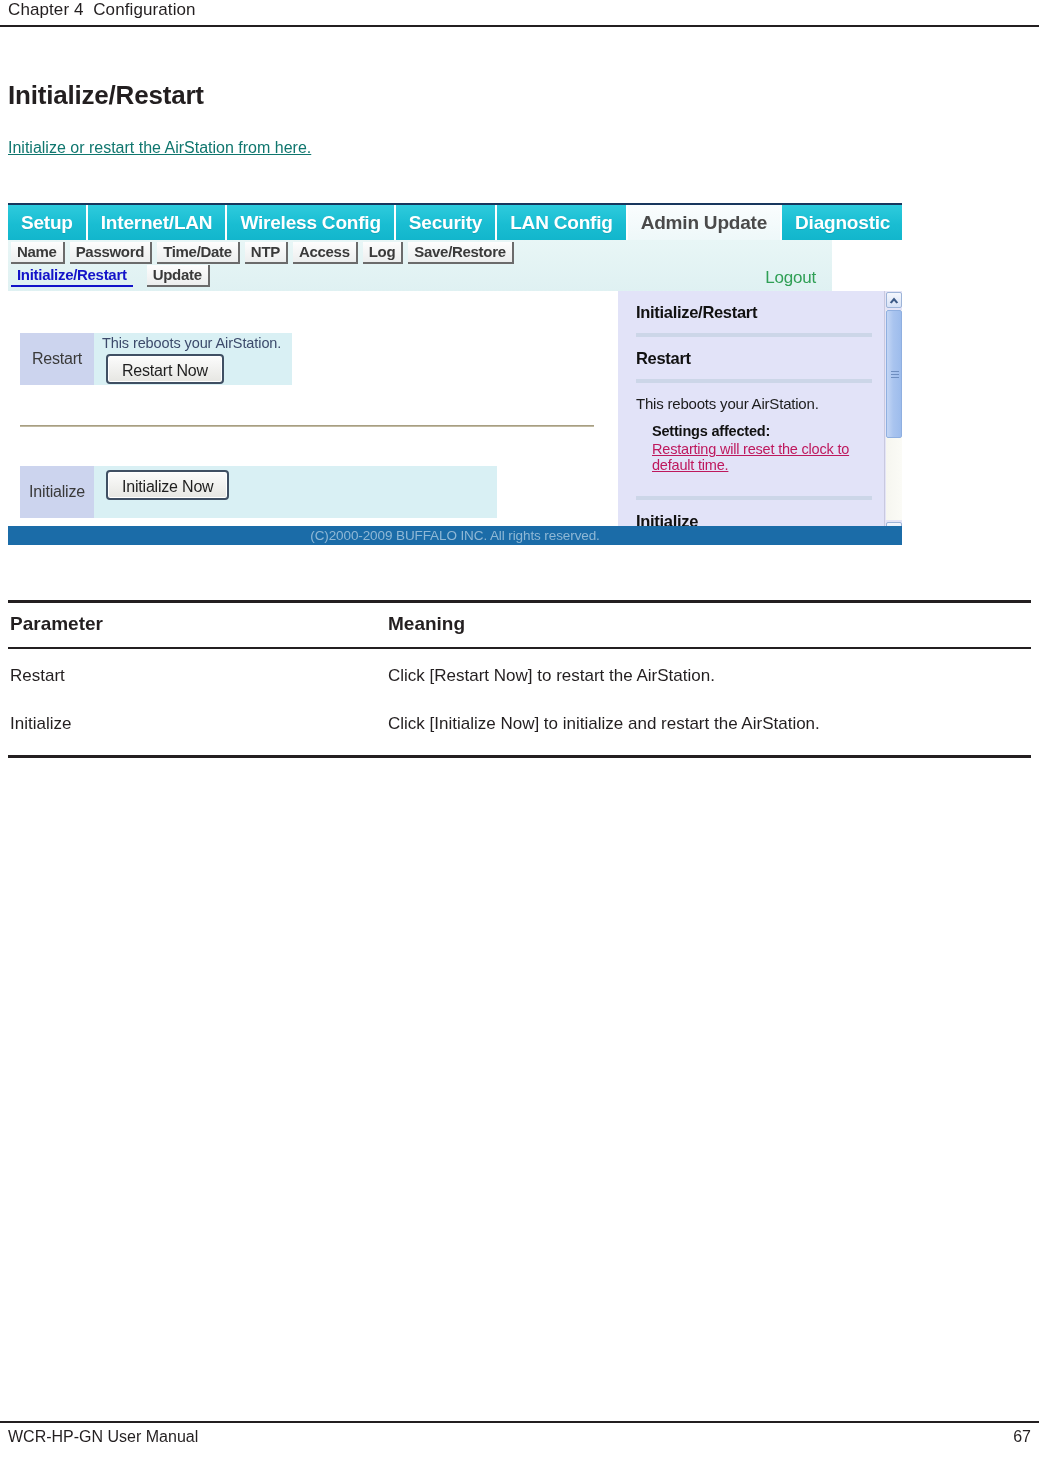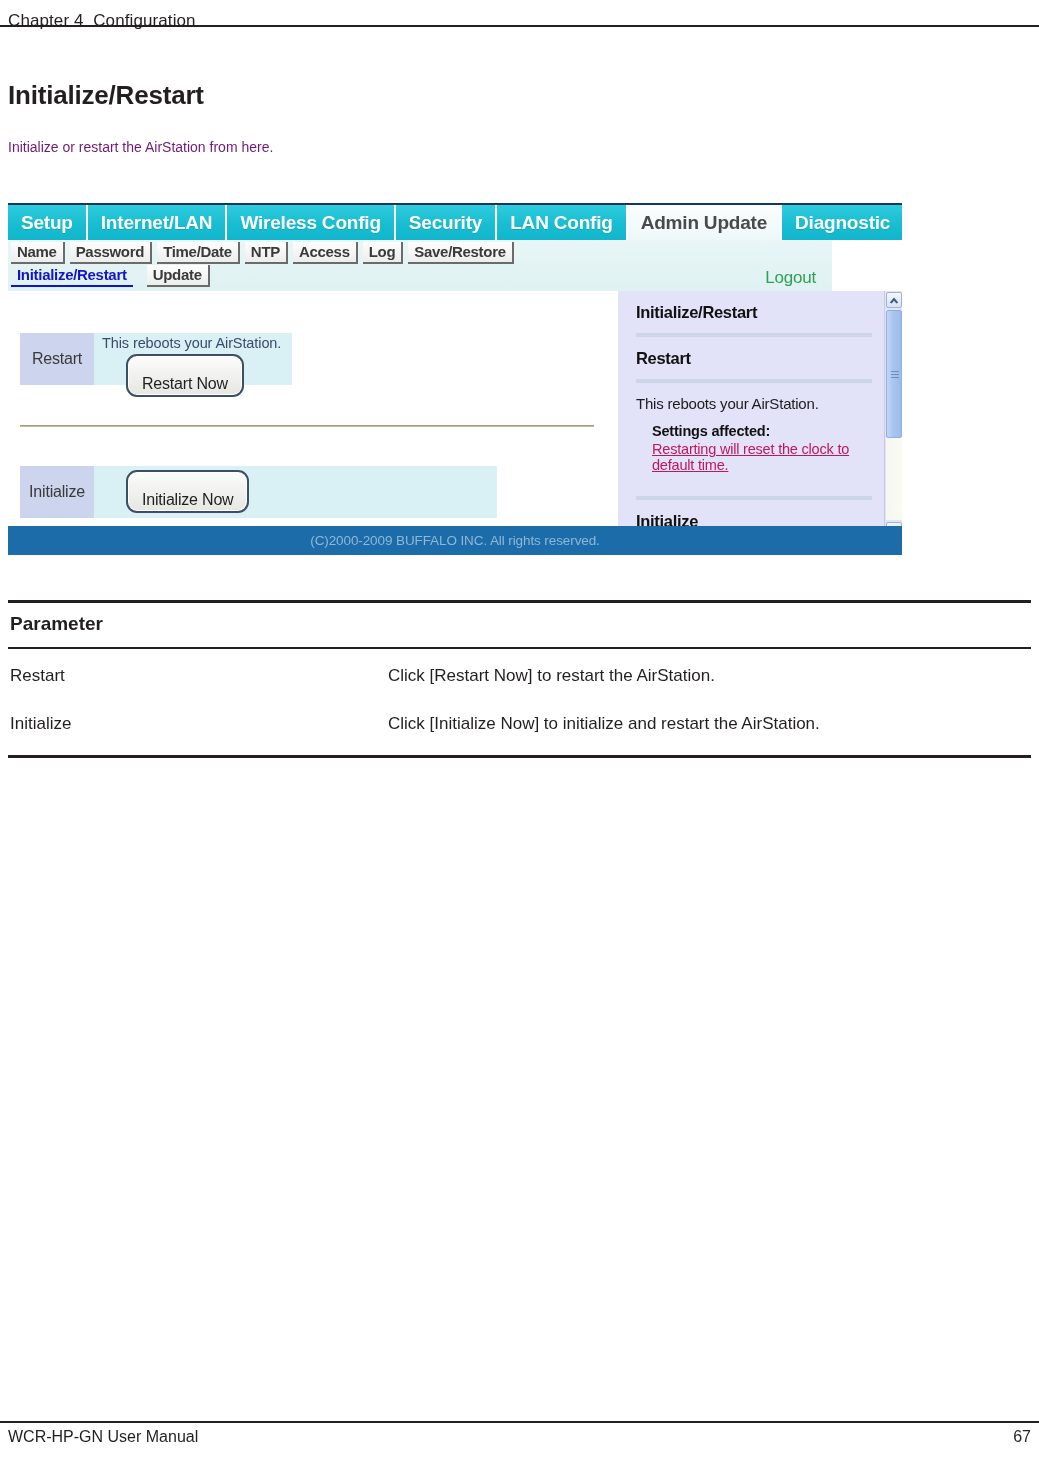--- a/index.html
+++ b/index.html
@@ -21,21 +21,20 @@
     width: 1039px;
     height: 28px;
   }
   .page-header .ph-text {
     position: absolute;
     left: 8px; top: 0px;
     font-size: 17px;
     color: #231f20;
     letter-spacing: 0.1px;
     white-space: pre;
-    margin-top: 11px;
   }
   .page-header .ph-rule {
     position: absolute;
     left: 0; top: 25px;
     width: 1039px; height: 2px;
     background: #231f20;
   }
 
   .page-footer-rule {
     position: absolute;
@@ -61,22 +60,23 @@
     position: absolute;
     left: 8px; top: 80px;
     font-size: 26px;
     font-weight: bold;
     color: #231f20;
     letter-spacing: -0.2px;
   }
   .sec-intro {
     position: absolute;
     left: 8px; top: 139px;
-    font-size: 14px;
-    color: #701a75;
+    font-size: 16px;
+    color: #0f766e;
+    text-decoration: underline;
   }
 
   
   .shot {
     position: absolute;
     left: 8px; top: 203px;
     width: 894px; height: 356px;
     background: #ffffff;
     border-top: 2px solid #17365d;
     overflow: hidden;
@@ -194,27 +194,27 @@
   }
   .cfgrow .desc {
     font-size: 14.5px;
     color: #3c4a6b;
     line-height: 17px;
     letter-spacing: -0.1px;
     white-space: nowrap;
   }
   .btn {
     margin-top: 2px;
-    margin-left: 24px;
+    margin-left: 4px;
     font-size: 16px;
     color: #1f1f1f;
     background: linear-gradient(#fcfcfc 0%, #e6e6e2 100%);
     border: 2px solid #3f4f63;
-    border-radius: 11px;
-    padding: 19px 14px 2px 14px;
+    border-radius: 4px;
+    padding: 6px 14px 2px 14px;
     letter-spacing: -0.2px;
     box-shadow: inset 0 0 0 1px #ffffff;
     cursor: pointer;
   }
   .divider {
     position: absolute;
     left: 12px; top: 134px;
     width: 574px;
     height: 2px;
     background: linear-gradient(#9a9172 0%, #cdc7b2 100%);
@@ -338,21 +338,21 @@
     height: 1px;
     background: #6e8ec0;
     margin-bottom: 2px;
   }
 
   
   .copyright {
     position: absolute;
     left: 0; top: 321px;
     width: 894px;
-    height: 29px;
+    height: 19px;
     background: #1b6ca8;
     color: #8fb8d6;
     font-size: 13.5px;
     display: flex;
     align-items: center;
     justify-content: center;
     letter-spacing: -0.1px;
   }
 
   
@@ -485,20 +485,21 @@
 
   </div>
 
   <div class="copyright">(C)2000-2009 BUFFALO INC. All rights reserved.</div>
 </div>
 
 <div class="ptable">
   <div class="pt-rule-top"></div>
   <div class="pt-row pt-head">
     <div class="pt-c1">Parameter</div>
+    <div class="pt-c2">Meaning</div>
   </div>
   <div class="pt-rule-mid"></div>
   <div class="pt-row pt-body">
     <div class="pt-c1">Restart</div>
     <div class="pt-c2">Click [Restart Now] to restart the AirStation.</div>
   </div>
   <div class="pt-row pt-body second">
     <div class="pt-c1">Initialize</div>
     <div class="pt-c2">Click [Initialize Now] to initialize and restart the AirStation.</div>
   </div>

